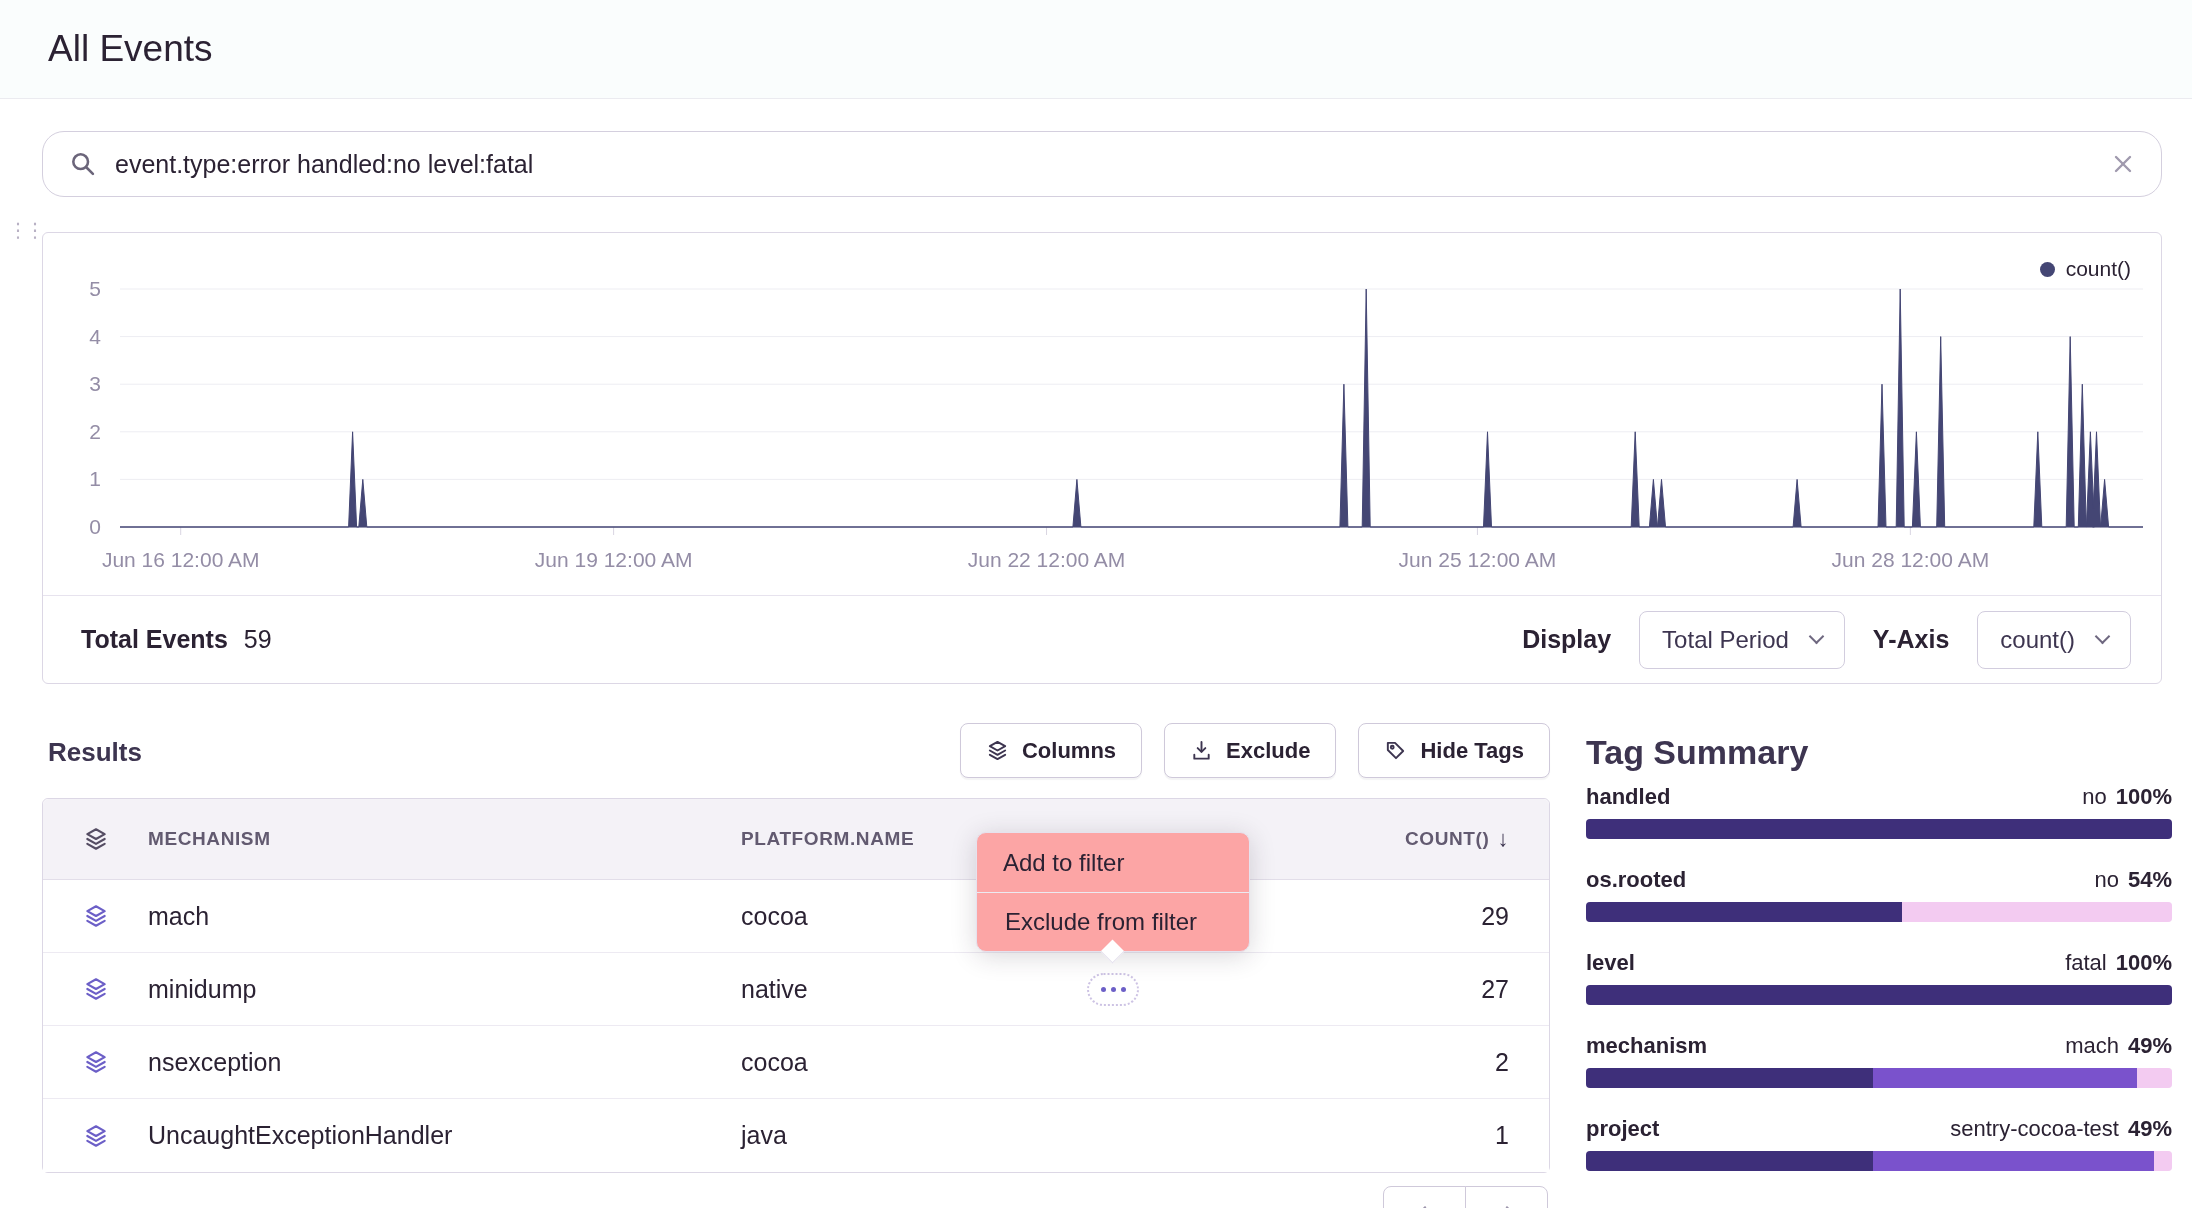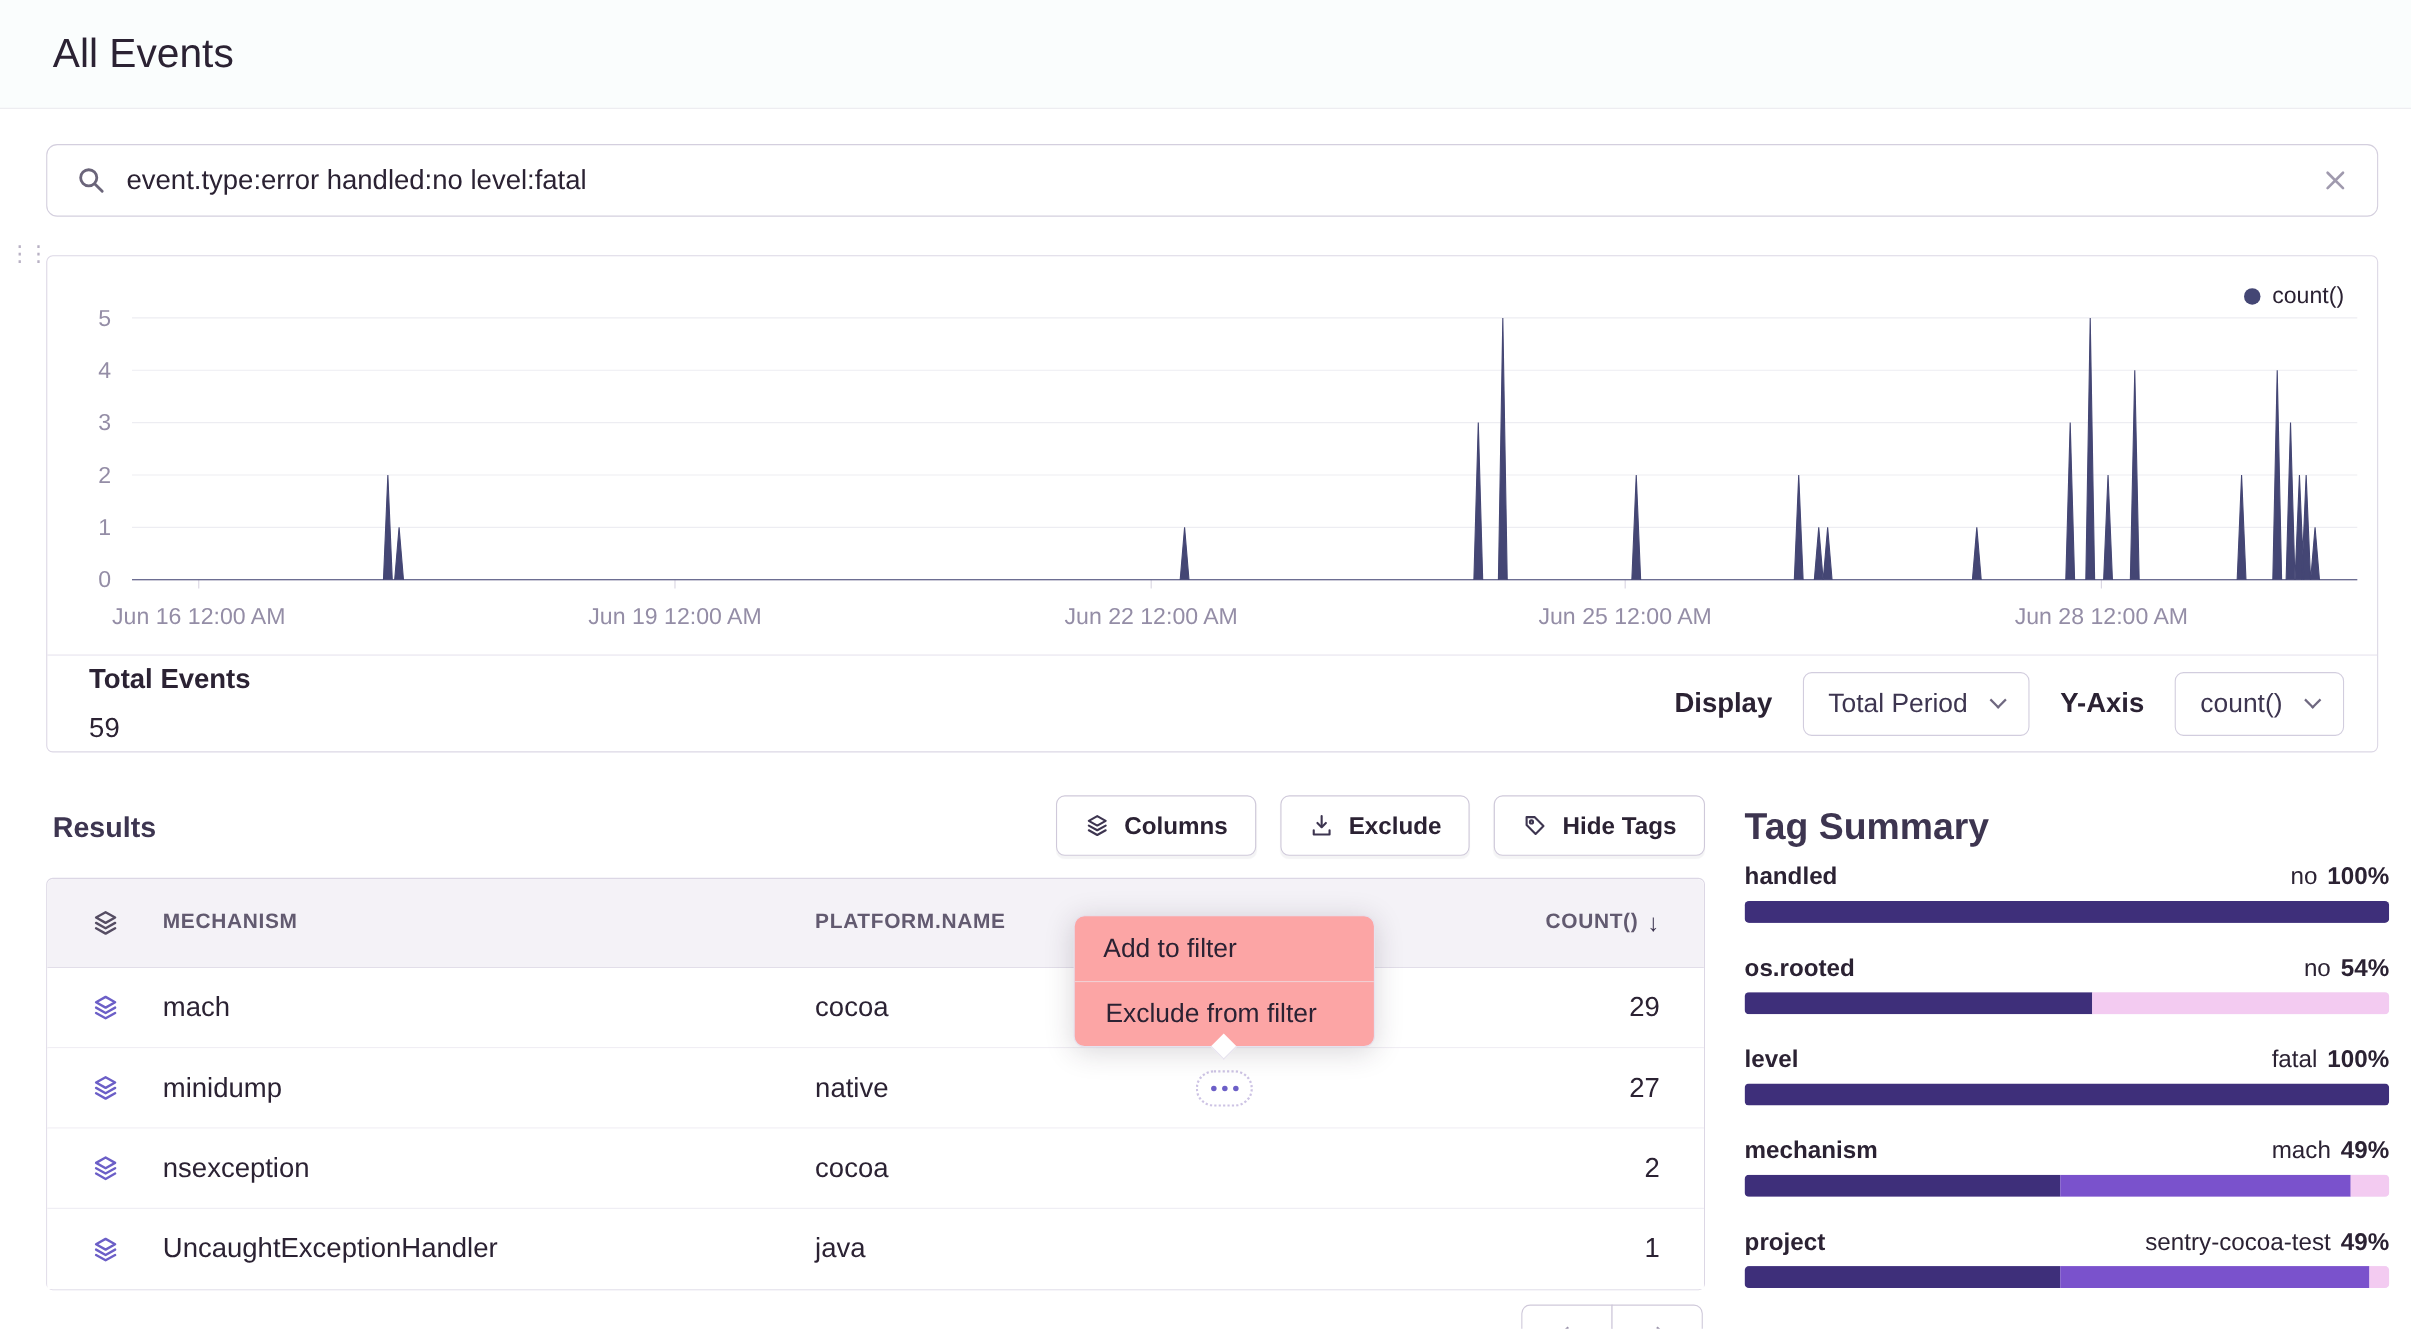--- a/index.html
+++ b/index.html
@@ -16,21 +16,21 @@
   .page-header {
     position: absolute; left: 0; top: 0; width: 2192px; height: 99px;
     background: #fafdfd; border-bottom: 1px solid #ebebf0;
     display: flex; align-items: center; padding-left: 48px;
   }
   .page-header h1 { font-size: 37px; font-weight: 500; color: #2b2233; }
 
   
   .searchbar {
     position: absolute; left: 42px; top: 131px; width: 2120px; height: 66px;
-    background: #fff; border: 1px solid #d4cfde; border-radius: 10px;
+    background: #fff; border: 1px solid #d4cfde; border-radius: 22px;
     display: flex; align-items: center; padding: 12px 26px; gap: 18px;
   }
   .searchbar input {
     flex: 1; border: none; outline: none; background: transparent;
     font-family: inherit; font-size: 25px; color: #2b2233;
   }
   .icon-btn { display: flex; align-items: center; cursor: pointer; }
 
   .drag-handle {
     position: absolute; left: 8px; top: 218px; color: #b8b1c4;
@@ -48,21 +48,21 @@
     position: absolute; right: 30px; top: 24px; z-index: 2;
     display: flex; align-items: center; gap: 11px; font-size: 21px; color: #2b2233;
   }
   .legend-dot { width: 15px; height: 15px; border-radius: 50%; background: #444674; }
 
   .chart-footer {
     position: absolute; left: 0; bottom: 0; width: 100%; height: 88px;
     border-top: 1px solid #e7e3ee; display: flex; align-items: center;
     padding: 0 30px 0 38px;
   }
-  .total-events { display: flex; align-items: baseline; gap: 16px; font-size: 25px; flex-direction: column; }
+  .total-events { display: flex; align-items: baseline; gap: 16px; font-size: 25px; }
   .bold-label { font-weight: bold; color: #2b2233; }
   .footer-right { margin-left: auto; display: flex; align-items: center; gap: 28px; font-size: 25px; }
   .dropdown {
     height: 58px; border: 1px solid #d2cdde; border-radius: 8px; background: #fff;
     display: flex; align-items: center; gap: 22px; padding: 0 22px;
     font-size: 24px; color: #3d3550; cursor: pointer;
   }
   .chevron-down {
     width: 11px; height: 11px; border-right: 2px solid #6f6880;
     border-bottom: 2px solid #6f6880; transform: rotate(45deg); margin-top: -7px;

